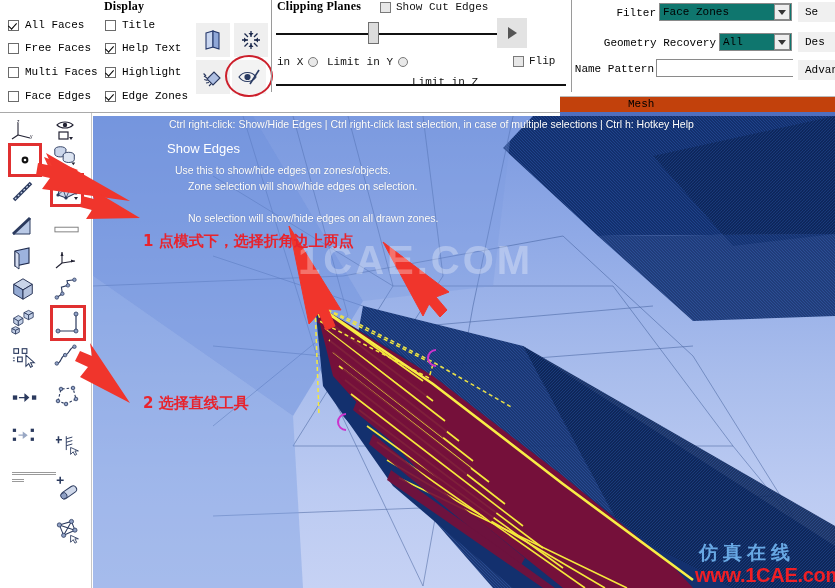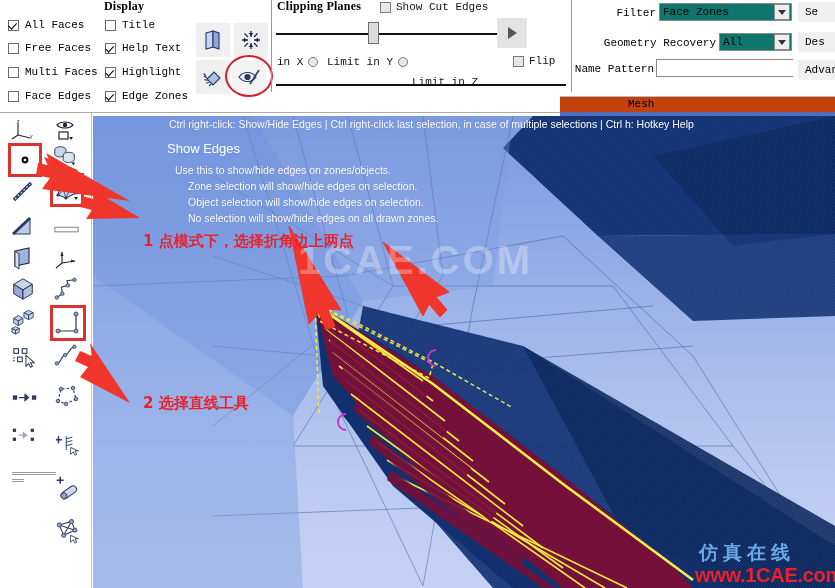--- a/index.html
+++ b/index.html
@@ -776,21 +776,20 @@
         <path d="M32,276 L4,214 L0,228 L-10,218 L-16,226 L-6,236 L-18,242 Z" opacity="0"></path>
       </g>
     </svg>
 
     <div class="wm-center">1CAE.COM</div>
 
     <div class="help-text" style="left:76px; top:2px;">Ctrl right-click: Show/Hide Edges | Ctrl right-click last selection, in case of multiple selections | Ctrl h: Hotkey Help</div>
     <div class="help-title" style="left:74px; top:25px;">Show Edges</div>
     <div class="help-text" style="left:82px; top:48px;">Use this to show/hide edges on zones/objects.</div>
     <div class="help-text" style="left:95px; top:64px;">Zone selection will show/hide edges on selection.</div>
-    <div class="help-text" style="left:95px; top:80px;">Object selection will show/hide edges on selection.</div>
     <div class="help-text" style="left:95px; top:96px;">No selection will show/hide edges on all drawn zones.</div>
 
     <div class="cn-note" style="left:38px; top:116px;">1 点模式下，选择折角边上两点</div>
     <div class="cn-note" style="left:38px; top:278px;">2 选择直线工具</div>
 
     <div class="wm-corner">
       <div class="wm-cn">仿真在线</div>
       <div class="wm-url">www.1CAE.com</div>
     </div>
   </div>

